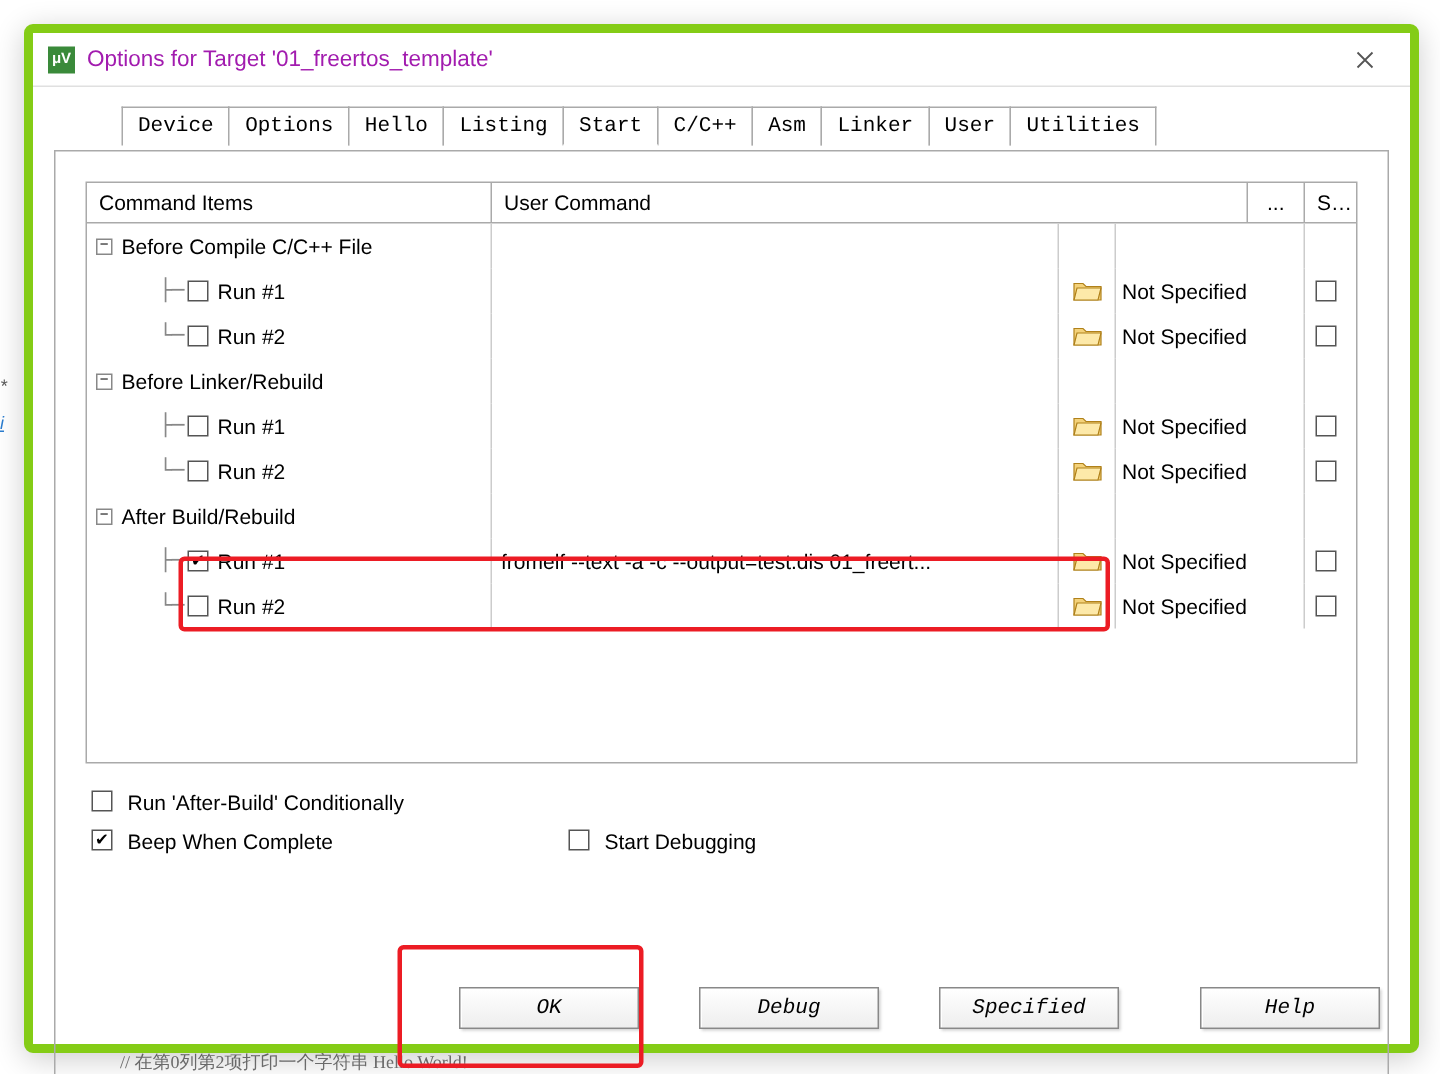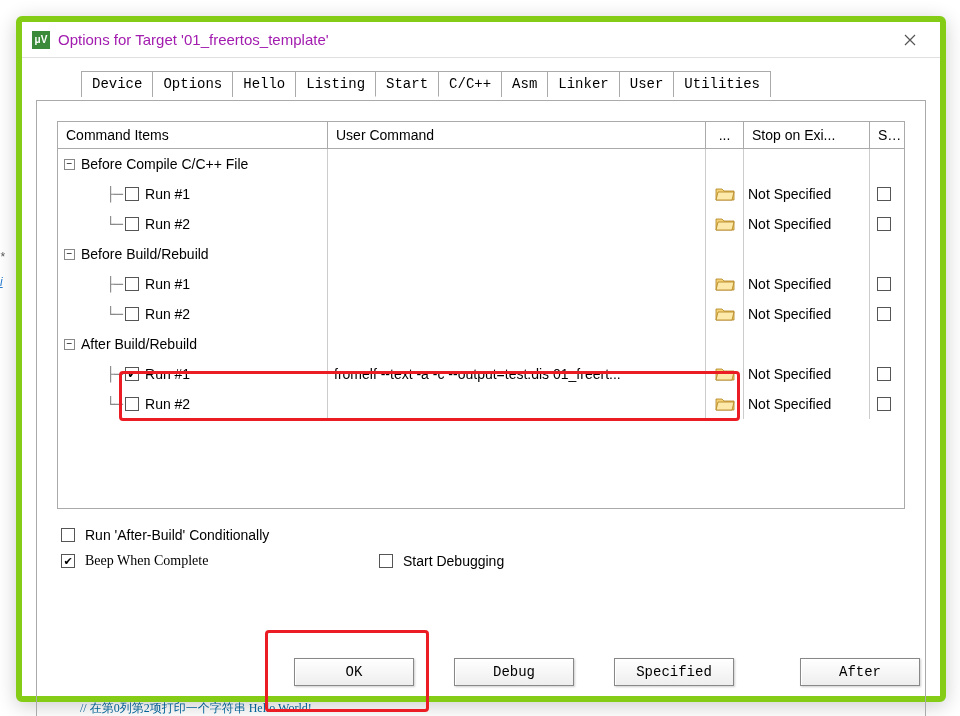--- a/index.html
+++ b/index.html
@@ -12,21 +12,21 @@
     width: 960px;
     height: 716px;
     overflow: hidden;
     position: relative;
   }
   .bg-noise {
     position: absolute; inset:0; background:#fff; z-index:0;
   }
   .bg-text1 { position:absolute; left:0; top:250px; color:#5a5a5a; font-style:italic; z-index:0;}
   .bg-text2 { position:absolute; left:0; top:275px; color:#2c7ed0; font-style:italic; text-decoration:underline; z-index:0;}
-  .bg-text-bottom { position:absolute; left:80px; top:700px; color:#0369a1; z-index:0; font-family: "SimSun", serif;}
+  .bg-text-bottom { position:absolute; left:80px; top:700px; color:#737373; z-index:0; font-family: "SimSun", serif;}
   .dialog {
     position: absolute;
     left: 16px; top: 16px;
     width: 930px; height: 686px;
     background: #fff;
     border: 6px solid #84cc16;
     border-radius: 6px;
     box-shadow: 0 4px 20px rgba(0,0,0,0.2);
     z-index: 10;
   }
@@ -142,30 +142,31 @@
   .folder-icon {
     width:20px; height:16px;
     display:inline-block; position:relative;
     cursor:pointer;
   }
   .folder-icon svg { width:100%; height:100%; }
   .bottom-opts {
     margin-top: 18px;
     font-size:14px;
   }
-  .opt-row { display:flex; align-items:center; margin-bottom:10px;}
+  .opt-row { display:flex; margin-bottom:10px;}
   .opt-row .cb { margin-left:4px; margin-right:10px;}
-  .opt-spacer { width:290px; display:inline-block;font-family:Liberation Serif, serif;}
+  .opt-spacer { width:290px; display:inline-block;}
   .btn-bar {
     position:absolute;
     bottom: 10px;
-    left: 4px; right:0;
+    left: 16px; right:0;
     display:flex;
     padding: 0 20px;
     align-items:flex-end;
+    font-style:italic;
   }
   .btn {
     width: 120px; height: 28px;
     border: 1px solid #888;
     background: linear-gradient(#fff,#eee);
     box-shadow: inset 1px 1px 0 #fff, 1px 1px 2px rgba(0,0,0,0.2);
     cursor:pointer;
     font-family: "Courier New", monospace;
     font-size:14px;
     display:flex; align-items:center; justify-content:center;
@@ -211,21 +212,20 @@
     <div class="tab">Utilities</div>
   </div>
 
   <div class="tab-panel">
 
     <div class="grid">
       <div class="grid-header">
         <div class="gh-cell col-cmd">Command Items</div>
         <div class="gh-cell col-uc">User Command</div>
         <div class="gh-cell col-dots">...</div>
-        <div class="gh-cell col-stop">Stop on Exi...</div>
         <div class="gh-cell col-s">S...</div>
       </div>
       <div class="grid-body" id="grid-body">
 
       <div class="tree-row">
             <div class="c-cmd">
               <span class="expander">−</span>
               <span>Before Compile C/C++ File</span>
             </div>
             <div class="c-uc"></div>
@@ -265,21 +265,21 @@
                 </svg></span>
             </div>
             <div class="c-stop">Not Specified</div>
             <div class="c-s">
               <span class="cb"></span>
             </div>
           </div>
           <div class="tree-row">
             <div class="c-cmd">
               <span class="expander">−</span>
-              <span>Before Build/Rebuild</span>
+              <span>Before Linker/Rebuild</span>
             </div>
             <div class="c-uc"></div>
             <div class="c-dots"></div>
             <div class="c-stop"></div>
             <div class="c-s"></div>
           </div>
           <div class="tree-row">
             <div class="c-cmd">
               <span class="tree-line">&nbsp;&nbsp;&nbsp;&nbsp;&nbsp;├─</span>
               <span class="cb "></span>
@@ -380,19 +380,19 @@
   </div>
 
   <div class="btn-bar">
     <div style="width:248px"></div>
     <div class="btn">OK</div>
     <div style="width:40px"></div>
     <div class="btn">Debug</div>
     <div style="width:40px"></div>
     <div class="btn">Specified</div>
     <div style="flex:1"></div>
-    <div class="btn">After</div>
+    <div class="btn">Help</div>
   </div>
 
   <div class="red-box" style="left:97px; top:349px; width:621px; height:50px;"></div>
   <div class="red-box" style="left:243px; top:608px; width:164px; height:82px;"></div>
 
 </div>
 
 </body></html>

